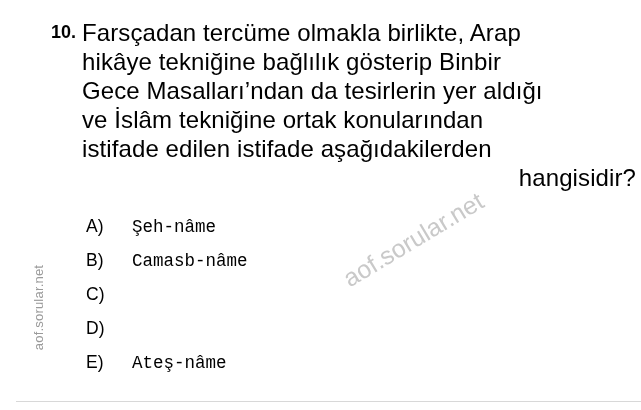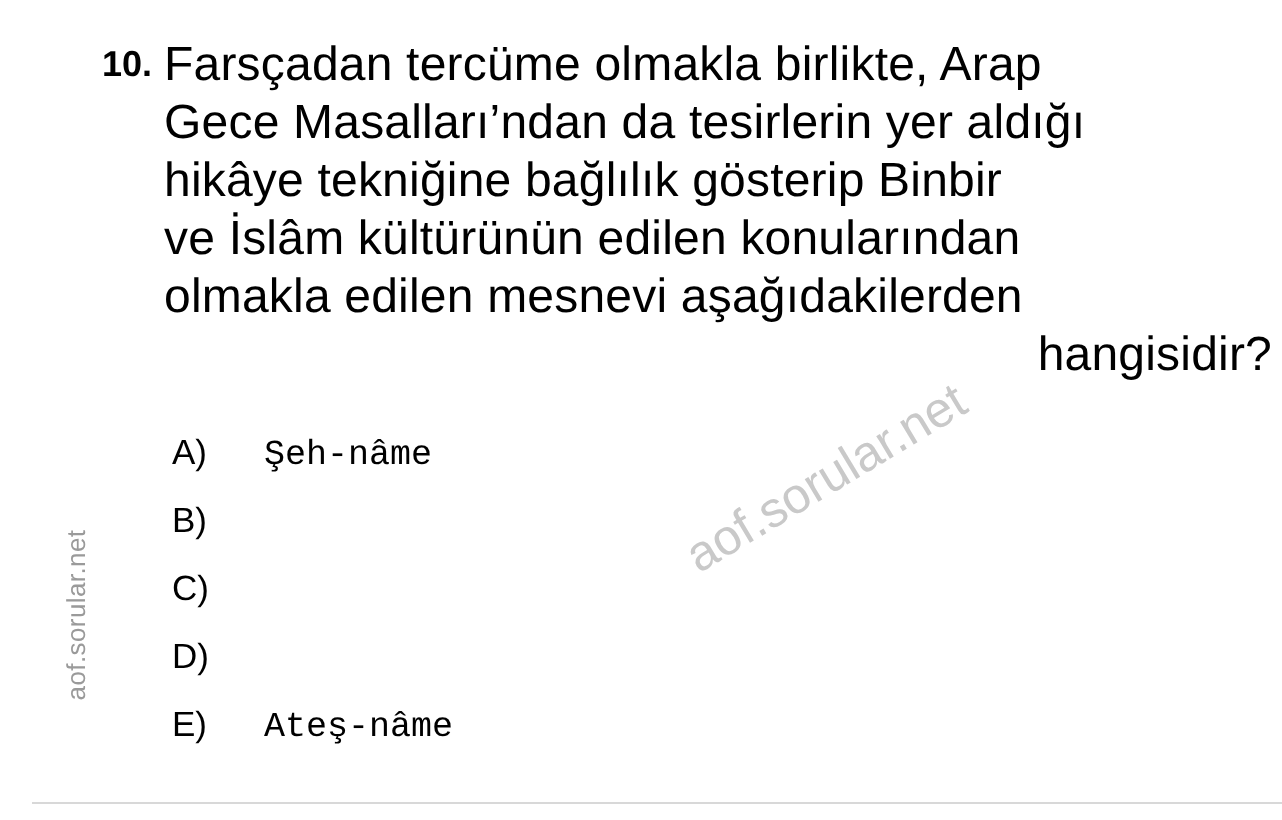--- a/index.html
+++ b/index.html
@@ -121,35 +121,36 @@
 <body>
 
 <div class="page">
 
   <div class="side-watermark">aof.sorular.net</div>
 
   <div class="question-block">
     <div class="q-number">10.</div>
     <div class="q-text">
       <div>Farsçadan tercüme olmakla birlikte, Arap</div>
+      <div>hikâye tekniğine bağlılık gösterip Binbir</div>
       <div>Gece Masalları’ndan da tesirlerin yer aldığı</div>
-      <div>hikâye tekniğine bağlılık gösterip Binbir</div>
-      <div>ve İslâm kültürünün edilen konularından</div>
-      <div>olmakla edilen mesnevi aşağıdakilerden</div>
+      <div>ve İslâm tekniğine ortak konularından</div>
+      <div>istifade edilen istifade aşağıdakilerden</div>
       <div class="lastline">hangisidir?</div>
     </div>
   </div>
 
   <div class="options">
     <div class="option">
       <span class="opt-letter">A)</span>
       <span class="opt-text">Şeh-nâme</span>
     </div>
     <div class="option">
       <span class="opt-letter">B)</span>
+      <span class="opt-text">Camasb-nâme</span>
     </div>
     <div class="option">
       <span class="opt-letter">C)</span>
     </div>
     <div class="option">
       <span class="opt-letter">D)</span>
     </div>
     <div class="option">
       <span class="opt-letter">E)</span>
       <span class="opt-text">Ateş-nâme</span>

